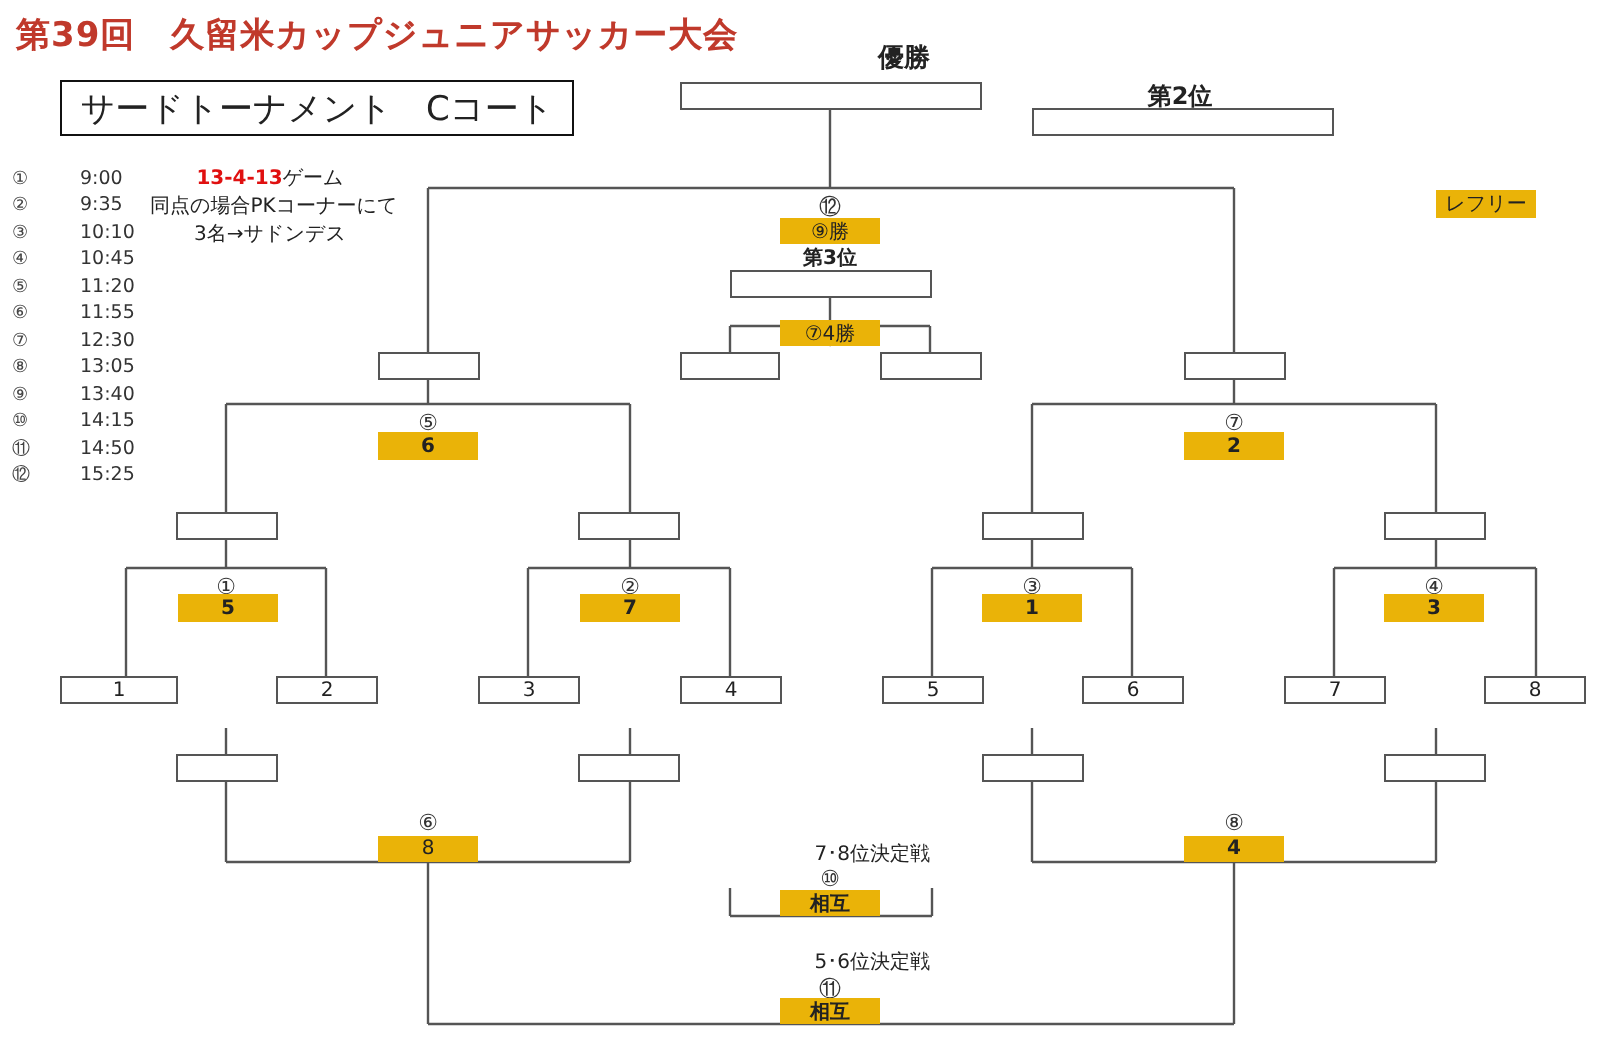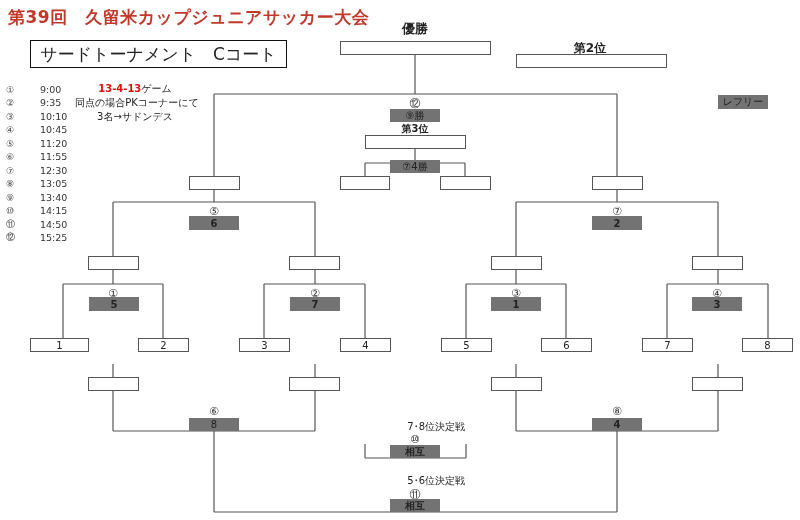--- a/index.html
+++ b/index.html
@@ -11,21 +11,21 @@
   .subtitle { left: 30px; top: 40px; width: 255px; height: 26px; border: 1.5px solid #111;
               font-size: 17px; display: flex; align-items: center; justify-content: center; white-space: nowrap; }
   .sched-num { font-size: 9px; color: #444; width: 14px; }
   .sched-time { font-size: 9.5px; color: #333; width: 50px; text-align: left; }
   .sched-row { position: absolute; left: 6px; display: flex; align-items: center; height: 13px; }
   .sched-row .sched-time { margin-left: 20px; }
   .note { font-size: 10px; text-align: center; white-space: nowrap; }
   .note .red { color: #e01010; font-weight: bold; }
   .box { position: absolute; background: #fff; border: 1.2px solid #555; box-sizing: border-box;
          font-size: 10px; display: flex; align-items: center; justify-content: center; }
-  .yel { position: absolute; background: #737373; font-size: 10px; font-weight: bold;
+  .yel { position: absolute; background: #eab308; font-size: 10px; font-weight: bold;
          display: flex; align-items: center; justify-content: center; color: #222; }
   .circ { position: absolute; font-size: 11px; text-align: center; width: 40px; color: #333; }
   .head { position: absolute; font-size: 13px; font-weight: bold; text-align: center; white-space: nowrap; }
   .label { position: absolute; font-size: 10px; text-align: right; white-space: nowrap; }
 </style>
 </head>
 <body>
 
 <svg id="lines" viewBox="0 0 800 520">
   <g stroke="#555" stroke-width="1.2" fill="none">
@@ -146,21 +146,21 @@
       <span class="sched-time">15:25</span>
     </div>
 </div>
 
 <div class="abs note" style="left:75px; top:82px; width:120px;"><span class="red">13-4-13</span><span>ゲーム</span></div>
 <div class="abs note" style="left:75px; top:96px; width:120px;">同点の場合PKコーナーにて</div>
 <div class="abs note" style="left:75px; top:110px; width:120px;">3名→サドンデス</div>
 
 <div class="yel" style="left:718px; top:95px; width:50px; height:14px; font-weight:normal;">レフリー</div>
 
-<div class="head" style="left:365px; top:20px; width:100px;">優勝</div>
+<div class="head" style="left:365px; top:20px; width:100px;text-align:right;">優勝</div>
 <div class="box" style="left:340px; top:41px; width:151px; height:14px;"></div>
 <div class="head" style="left:540px; top:40px; width:100px; font-size:12px;">第2位</div>
 <div class="box" style="left:516px; top:54px; width:151px; height:14px;"></div>
 
 <div class="circ" style="left:395px; top:96px;">⑫</div>
 <div class="yel" style="left:390px; top:109px; width:50px; height:13px; font-weight:normal;">⑨勝</div>
 <div class="head" style="left:365px; top:122px; width:100px; font-size:10px;">第3位</div>
 <div class="box" style="left:365px; top:135px; width:101px; height:14px;"></div>
 
 <div class="circ" style="left:395px; top:163px;">⑨</div>

